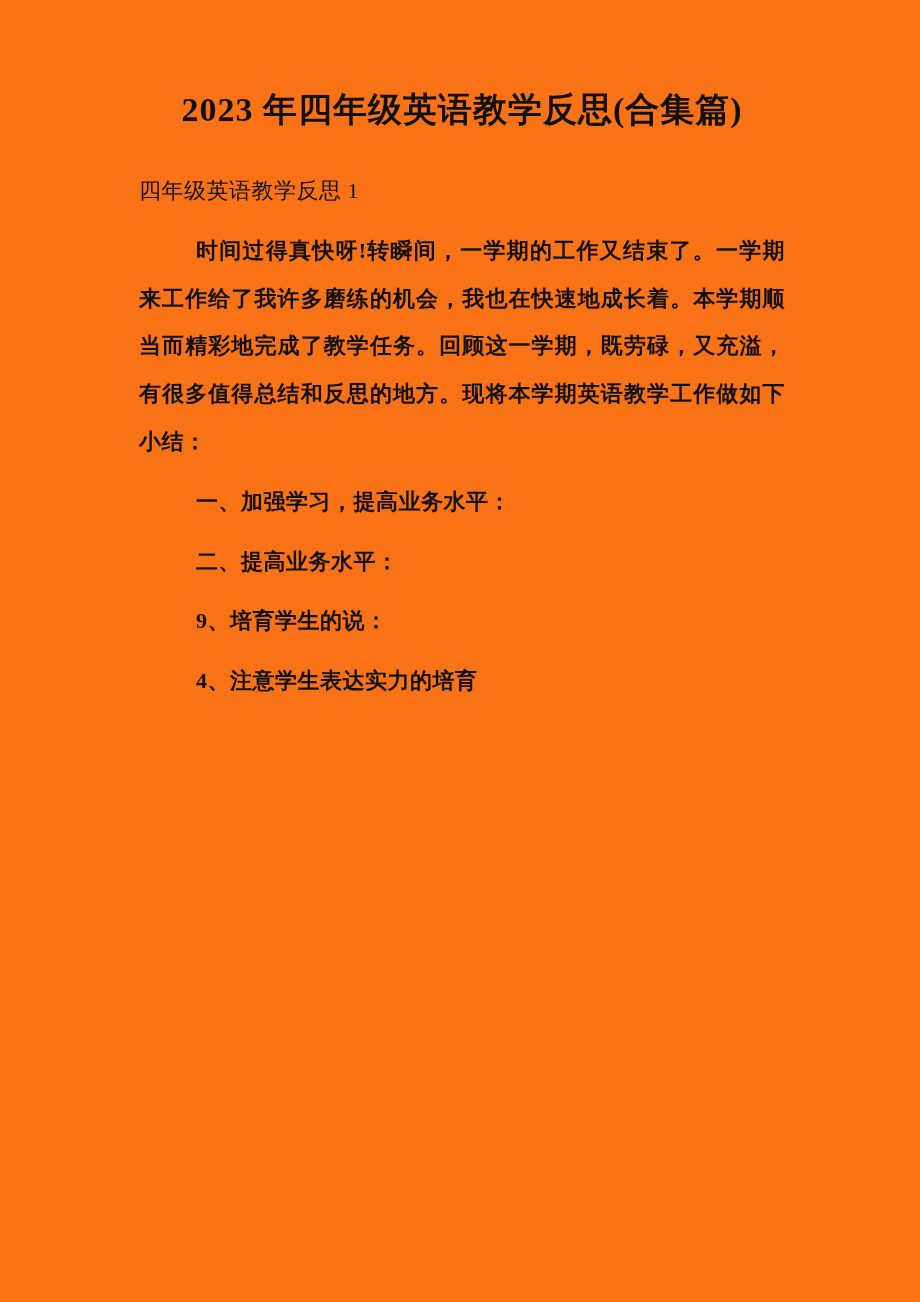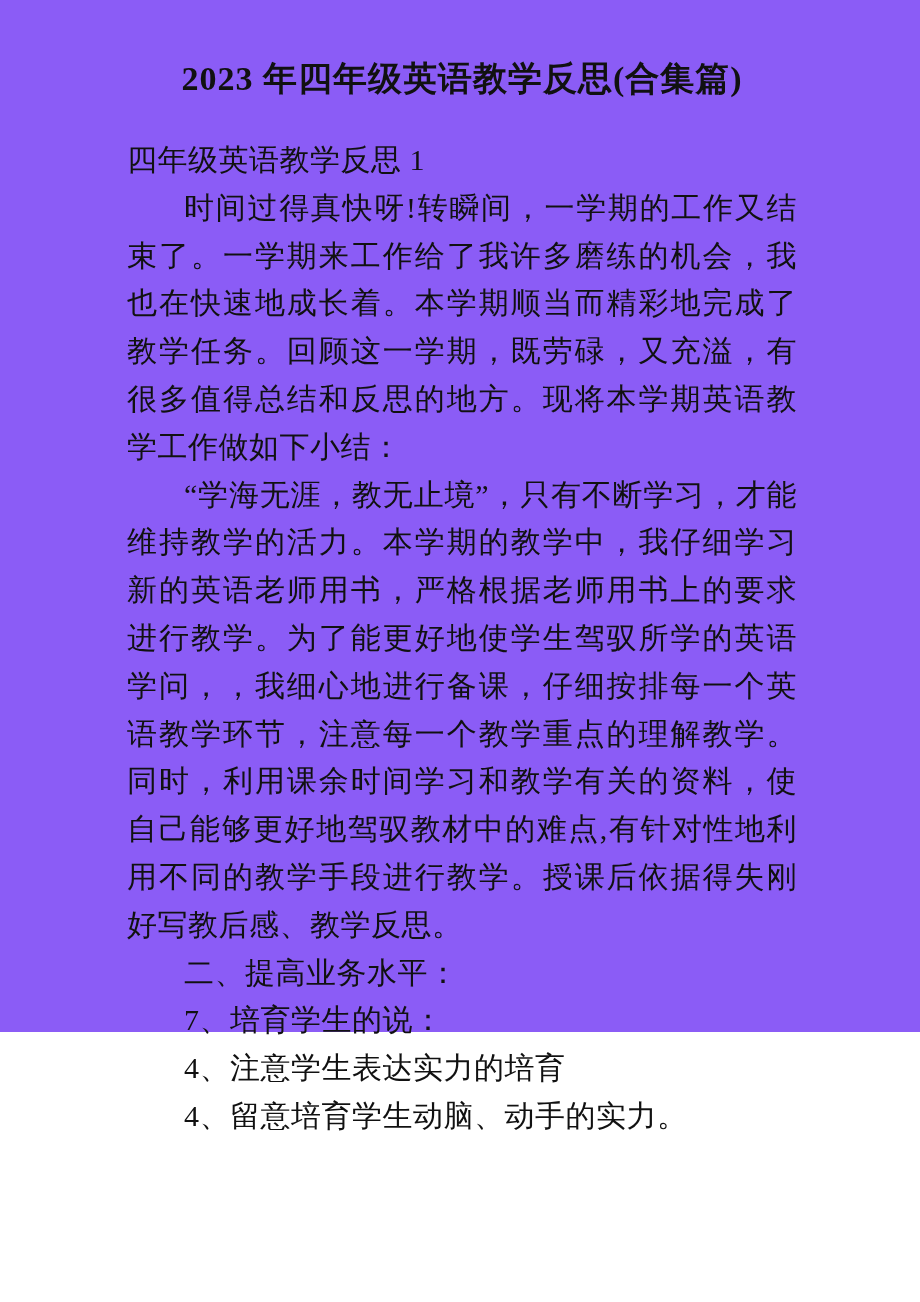--- a/index.html
+++ b/index.html
@@ -9,64 +9,64 @@
     }
     body {
       width: 920px;
       height: 1302px;
       overflow: hidden;
       font-family: "Liberation Serif", "DejaVu Serif", serif;
     }
     .page {
       box-sizing: border-box;
       width: 920px;
-      height: 1032px;
-      background: #8b5cf6;
-      padding: 58px 123px 0 127px;
+      height: 1302px;
+      background: #f97316;
+      padding: 89px 123px 0 127px;
       color: #111111;
     }
     .doc-title {
       margin: 0 0 36px 0;
       font-size: 34px;
       line-height: 42px;
       font-weight: bold;
       text-align: center;
       letter-spacing: 1px;
       white-space: nowrap;
     }
     .doc-body p {
-      margin: 0;
-      font-size: 30px;
+      margin: 12px;
+      font-size: 22px;
       line-height: 47.8px;
       text-align: justify;
       letter-spacing: 0.5px;
     }
     .section-heading {
       text-indent: 0;
     }
     .para-indent {
       text-indent: 57px;
+      font-weight: bold;
     }
   </style>
 </head>
 <body>
 
 <div class="page">
   <h1 class="doc-title">2023 年四年级英语教学反思(合集篇)</h1>
 
   <div class="doc-body">
     <p class="section-heading">四年级英语教学反思 1</p>
 
     <p class="para-indent">时间过得真快呀!转瞬间，一学期的工作又结束了。一学期来工作给了我许多磨练的机会，我也在快速地成长着。本学期顺当而精彩地完成了教学任务。回顾这一学期，既劳碌，又充溢，有很多值得总结和反思的地方。现将本学期英语教学工作做如下小结：</p>
 
+    <p class="para-indent">一、加强学习，提高业务水平：</p>
 
-    <p class="para-indent">“学海无涯，教无止境”，只有不断学习，才能维持教学的活力。本学期的教学中，我仔细学习新的英语老师用书，严格根据老师用书上的要求进行教学。为了能更好地使学生驾驭所学的英语学问，，我细心地进行备课，仔细按排每一个英语教学环节，注意每一个教学重点的理解教学。同时，利用课余时间学习和教学有关的资料，使自己能够更好地驾驭教材中的难点,有针对性地利用不同的教学手段进行教学。授课后依据得失刚好写教后感、教学反思。</p>
 
     <p class="para-indent">二、提高业务水平：</p>
 
-    <p class="para-indent">7、培育学生的说：</p>
+    <p class="para-indent">9、培育学生的说：</p>
 
     <p class="para-indent">4、注意学生表达实力的培育</p>
 
 
-    <p class="para-indent">4、留意培育学生动脑、动手的实力。</p>
   </div>
 </div>
 
 </body></html>

